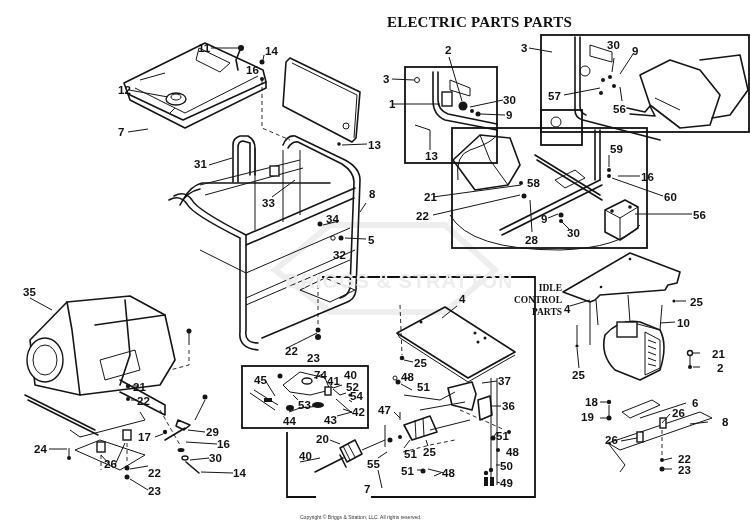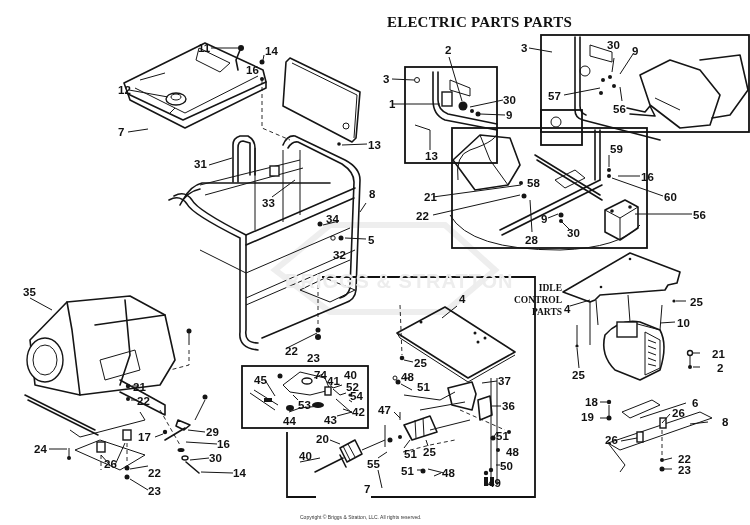--- a/index.html
+++ b/index.html
@@ -402,21 +402,21 @@
   <span class="callout" style="left:316px;top:433px">20</span>
   <span class="callout" style="left:299px;top:450px">40</span>
   <span class="callout" style="left:367px;top:458px">55</span>
   <span class="callout" style="left:404px;top:448px">51</span>
   <span class="callout" style="left:423px;top:446px">25</span>
   <span class="callout" style="left:496px;top:430px">51</span>
   <span class="callout" style="left:506px;top:446px">48</span>
   <span class="callout" style="left:500px;top:460px">50</span>
   <span class="callout" style="left:401px;top:465px">51</span>
   <span class="callout" style="left:442px;top:467px">48</span>
-  <span class="callout" style="left:488px;top:477px">49</span>
+  <span class="callout" style="left:500px;top:477px">49</span>
   <span class="callout" style="left:364px;top:483px">7</span>
   <span class="callout" style="left:254px;top:374px">45</span>
   <span class="callout" style="left:314px;top:369px">74</span>
   <span class="callout" style="left:327px;top:375px">41</span>
   <span class="callout" style="left:344px;top:369px">40</span>
   <span class="callout" style="left:346px;top:381px">52</span>
   <span class="callout" style="left:350px;top:390px">54</span>
   <span class="callout" style="left:298px;top:399px">53</span>
   <span class="callout" style="left:352px;top:406px">42</span>
   <span class="callout" style="left:283px;top:415px">44</span>

